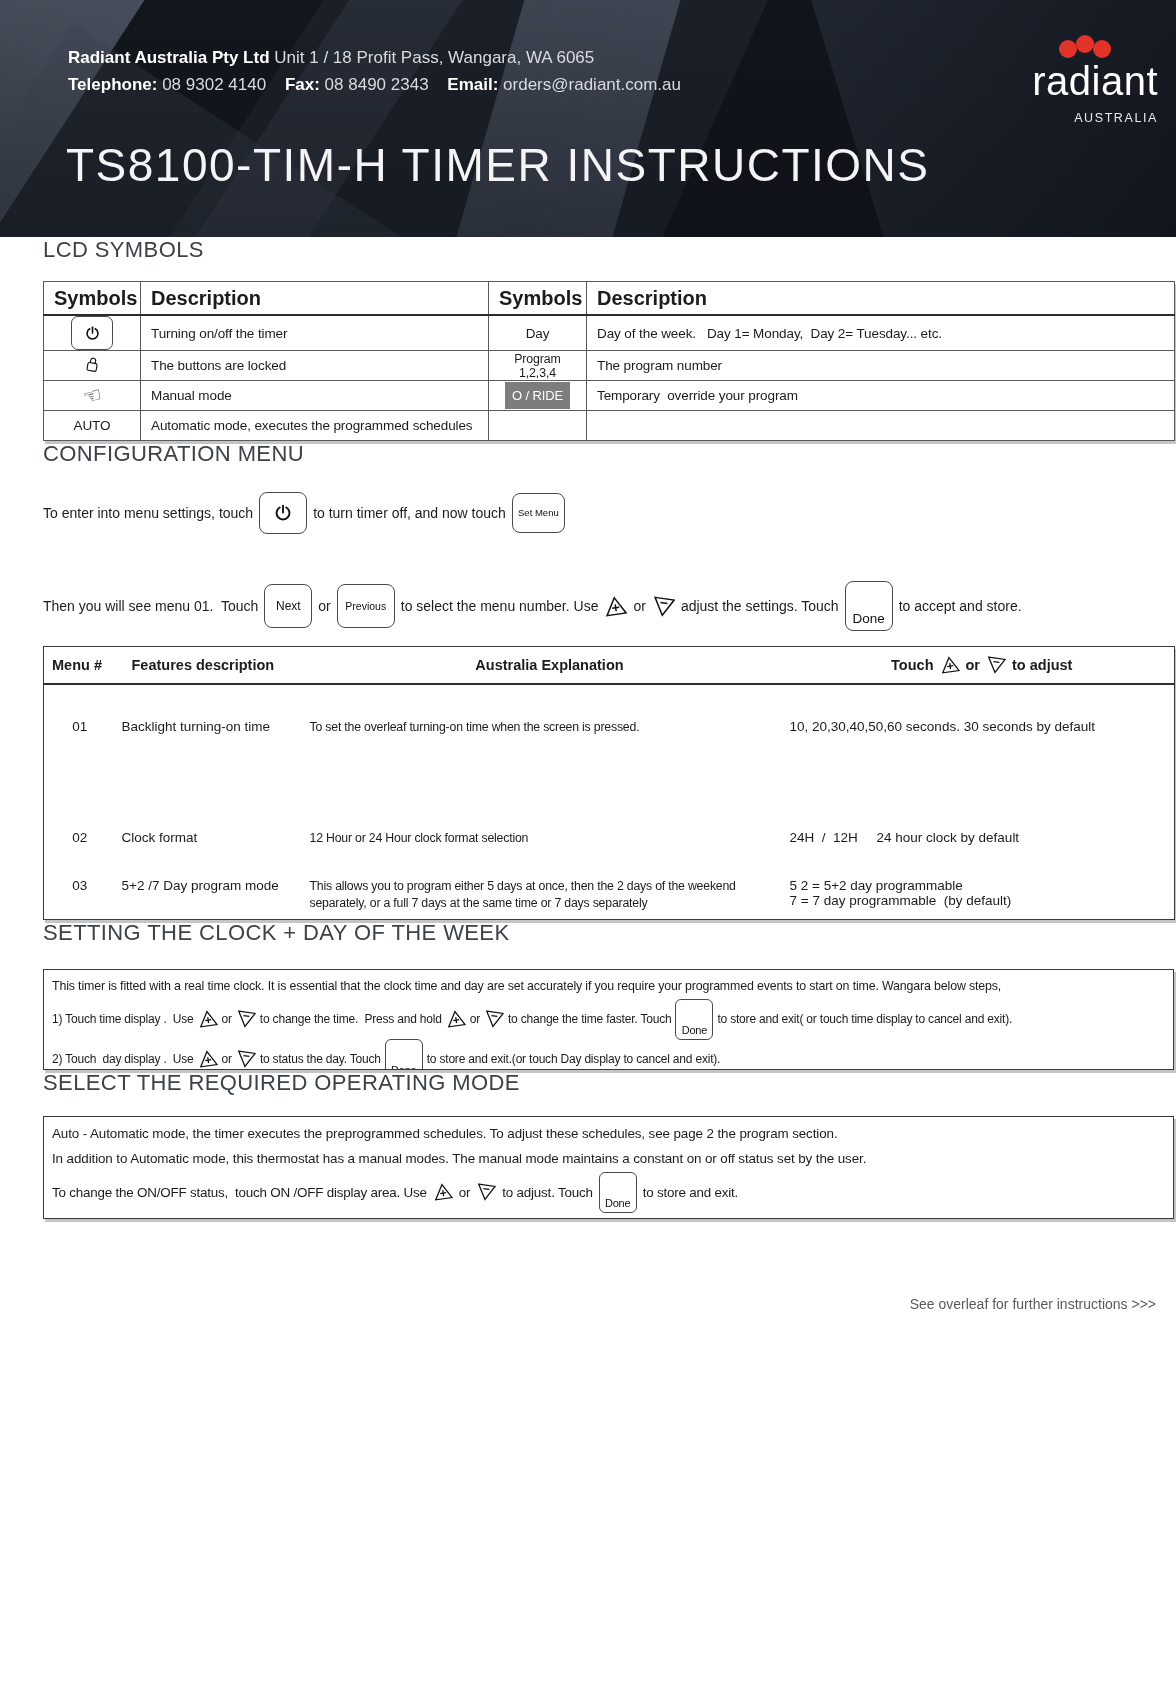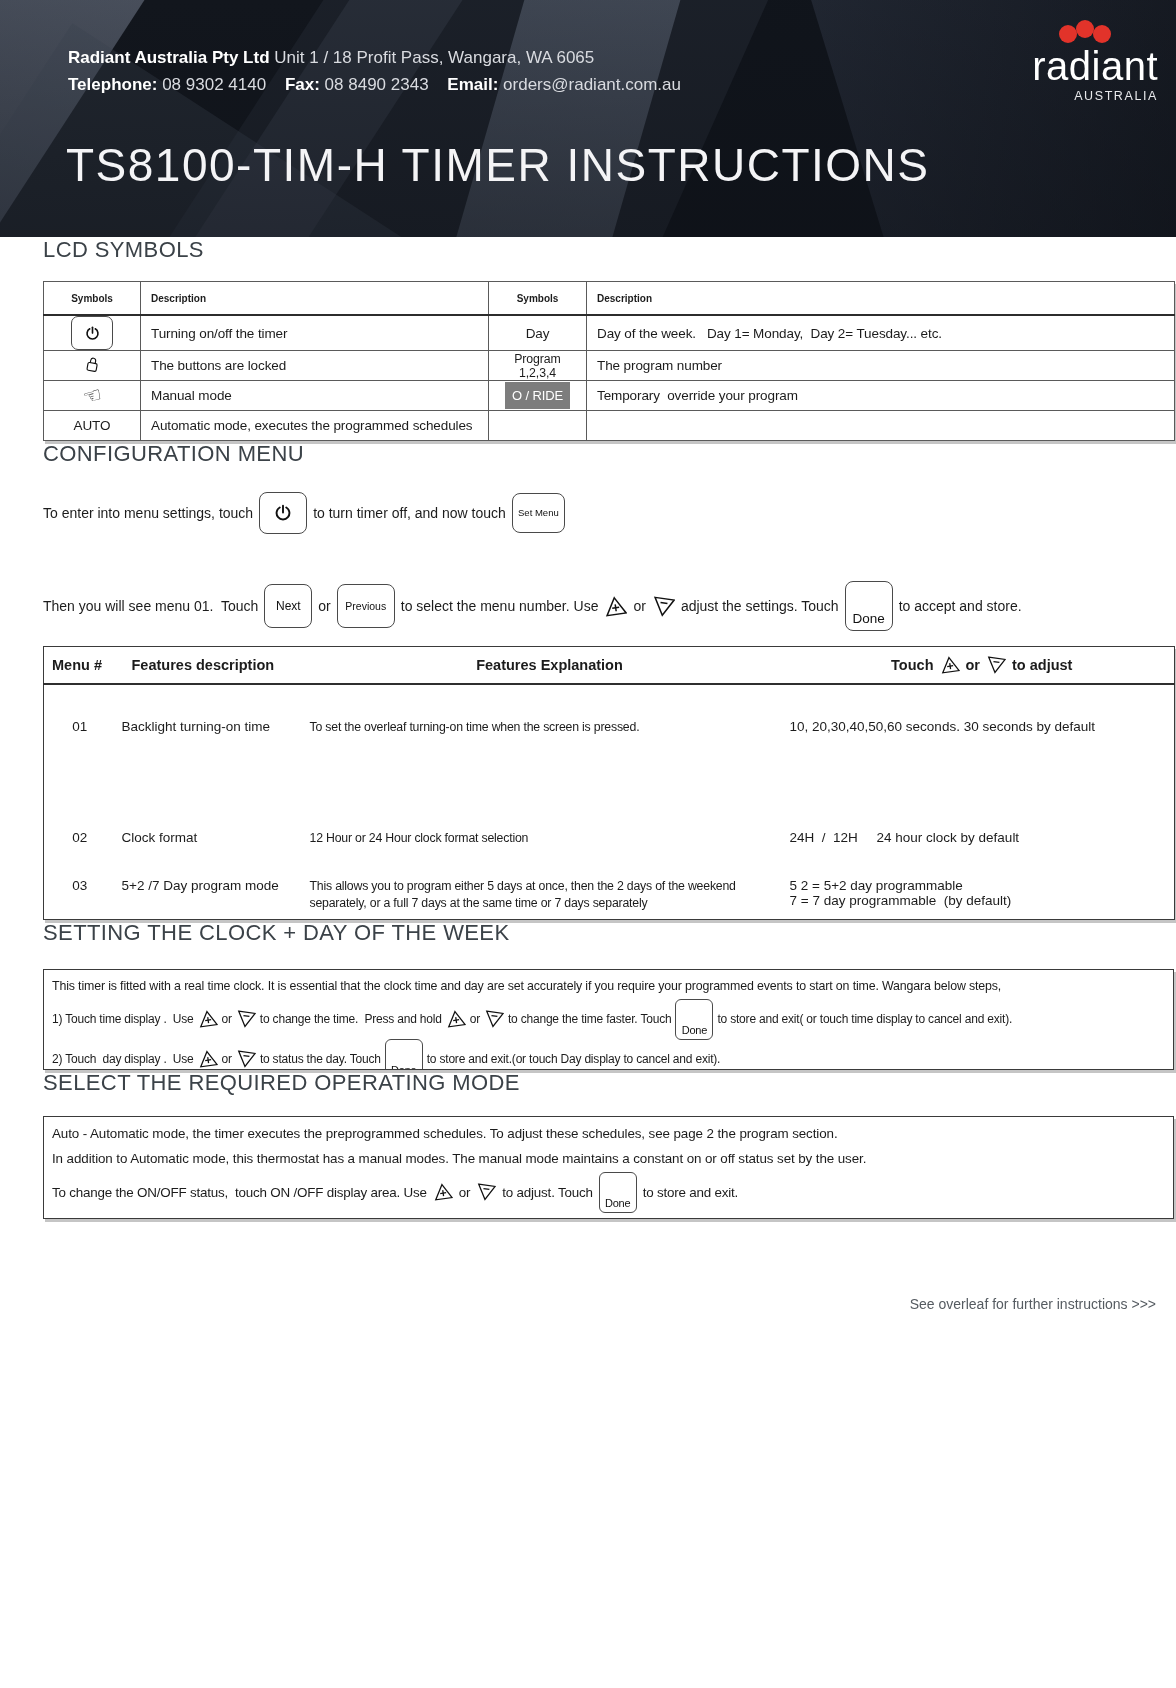--- a/index.html
+++ b/index.html
@@ -16,24 +16,24 @@
   .b3{left:235px;top:-180px;width:95px;height:740px;background:#2b313c;transform:rotate(33deg);}
   .b4{left:470px;top:-140px;width:150px;height:680px;background:linear-gradient(180deg,#4d5563,#343b47);transform:rotate(16deg);}
   .b5{left:690px;top:-170px;width:230px;height:740px;background:#10141b;transform:rotate(24deg);}
   .b6{right:-130px;top:-110px;width:430px;height:580px;background:linear-gradient(115deg,#242a36,#0d1016);transform:rotate(-17deg);}
   .b7{left:-60px;top:150px;width:560px;height:320px;background:rgba(68,76,92,.35);transform:rotate(33deg);}
   .hdr::after{content:"";position:absolute;inset:0;z-index:2;
     background:linear-gradient(180deg,rgba(18,22,29,.18),rgba(13,16,22,.42));}
   .company{position:absolute;left:68px;top:44px;z-index:3;font-size:17px;color:#d9dbe0;line-height:27px;}
   .company b{color:#ffffff;font-weight:700;}
   .company .seg{margin-right:14px;}
-  .logo{position:absolute;right:18px;top:20px;z-index:3;width:160px;display:flex;flex-direction:column;align-items:flex-end;}
+  .logo{position:absolute;right:18px;top:35px;z-index:3;width:160px;display:flex;flex-direction:column;align-items:flex-end;}
   .logo-mark{margin:0 38px 2px 0;}
   .logo-word{font-size:40px;color:#ffffff;font-weight:400;letter-spacing:.5px;line-height:1;}
-  .logo-sub{font-size:12.5px;color:#e8e9ec;letter-spacing:1.6px;margin-top:3px;}
+  .logo-sub{font-size:12.5px;color:#e8e9ec;letter-spacing:1.6px;margin-top:10px;}
   .doc-title{position:absolute;left:66px;top:138px;z-index:3;font-size:46px;font-weight:400;
     color:#f4f4f6;letter-spacing:1.5px;}
   
   .content{padding:0 18px 0 27px;margin-left:16px;}
   h2.section{font-size:22px;color:#3b4248;font-weight:400;letter-spacing:.4px;margin:0;}
   .h-lcd{margin-top:88px;}
   .h-config{margin-top:80px;}
   .h-clock{margin-top:92px;}
   .h-mode{margin-top:70px;}
   
@@ -58,21 +58,21 @@
   .badge{display:inline-block;background:#7d7d7d;color:#fff;font-size:13px;padding:6px 7px;}
   
   .irow{display:flex;align-items:center;gap:6px;white-space:nowrap;font-size:14px;}
   .irow-1{margin-top:24px;height:44px;}
   .irow-2{margin-top:46px;height:50px;}
   
   .lcd-table{width:1131px;border-collapse:collapse;table-layout:fixed;margin-top:18px;
     border:1.5px solid #2f2f2f;box-shadow:2px 3px 0 rgba(150,150,150,.55);}
   .lcd-table th,.lcd-table td{border:1px solid #5a5a5a;padding:0 10px;height:29px;
     font-size:13.5px;letter-spacing:-.1px;}
-  .lcd-table th{height:32px;border-bottom:2px solid #2c2c2c;font-size:10px;font-weight:700;letter-spacing:0;}
+  .lcd-table th{height:32px;border-bottom:2px solid #2c2c2c;font-size:20px;font-weight:700;letter-spacing:0;}
   .c-center{text-align:center;}
   .c-left{text-align:left;}
   
   .config-table{width:1131px;border-collapse:collapse;table-layout:fixed;margin-top:15px;
     border:1.5px solid #3a3a3a;box-shadow:2px 3px 0 rgba(150,150,150,.55);}
   .config-table th{height:36px;border-bottom:2px solid #2f2f2f;font-size:14.5px;font-weight:700;padding:0;}
   .config-table td{vertical-align:top;font-size:13.5px;padding:0 6px 0 0;}
   .config-table .expl{font-size:12.3px;letter-spacing:-.2px;line-height:17px;padding-right:14px;}
   .config-table tr.r1 td{height:111px;padding-top:34px;}
   .config-table tr.r2 td{height:48px;}
@@ -255,21 +255,21 @@
     <colgroup>
         <col style="width:78px">
         <col style="width:188px">
         <col style="width:480px">
         <col style="width:385px">
       </colgroup>
     <tbody>
         <tr>
       <th class="c-left" style="padding-left:8px">Menu #</th>
       <th class="c-left" style="padding-left:10px">Features description</th>
-      <th class="c-center">Features Explanation</th>
+      <th class="c-center">Australia Explanation</th>
       <th>
         <span class="th-touch">
           <span>Touch</span>
           <i class="ic tri sm">
                 <svg viewBox="0 0 26 24">
                   <g fill="none" stroke="#111" stroke-width="1.7" transform="rotate(-8 13 12)">
                     <path d="M13 2 L24 21 L2 21 Z"></path>
                     <path d="M13 9.5v8"></path>
                     <path d="M9 13.5h8"></path>
                   </g>

